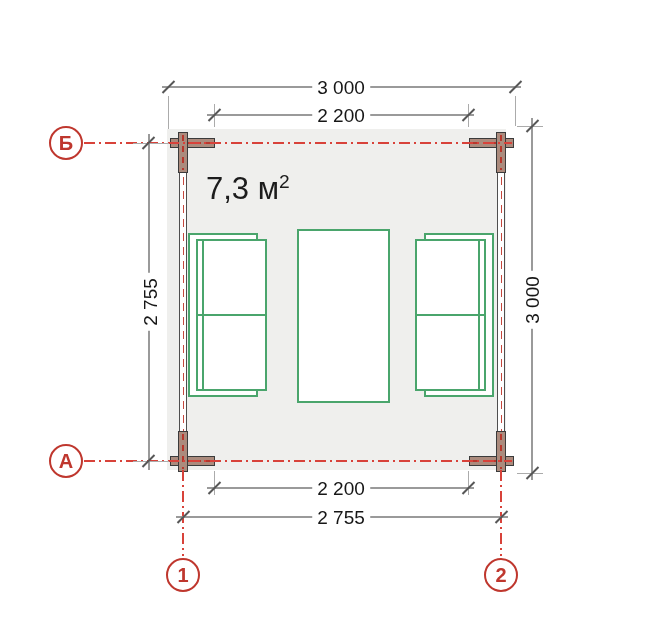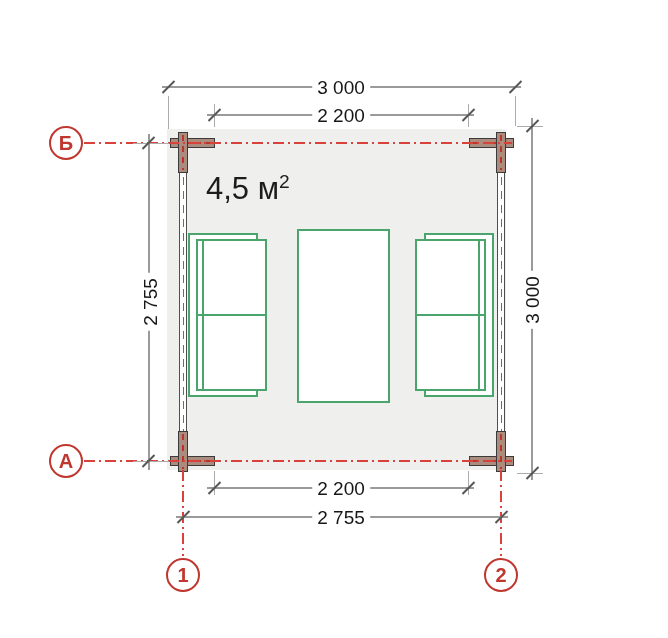--- a/index.html
+++ b/index.html
@@ -153,15 +153,15 @@
   <div class="abs marker" style="left:49px;top:444px;">
     <span>А</span>
   </div>
   <div class="abs marker" style="left:166px;top:558px;">
     <span>1</span>
   </div>
   <div class="abs marker" style="left:484px;top:558px;">
     <span>2</span>
   </div>
 
-  <div class="abs area-label" style="left:206px;top:172px;"><span>4,5 м</span><sup>2</sup></div>
+  <div class="abs area-label" style="left:206px;top:172px;"><span>7,3 м</span><sup>2</sup></div>
 
 </div>
 
 </body></html>

